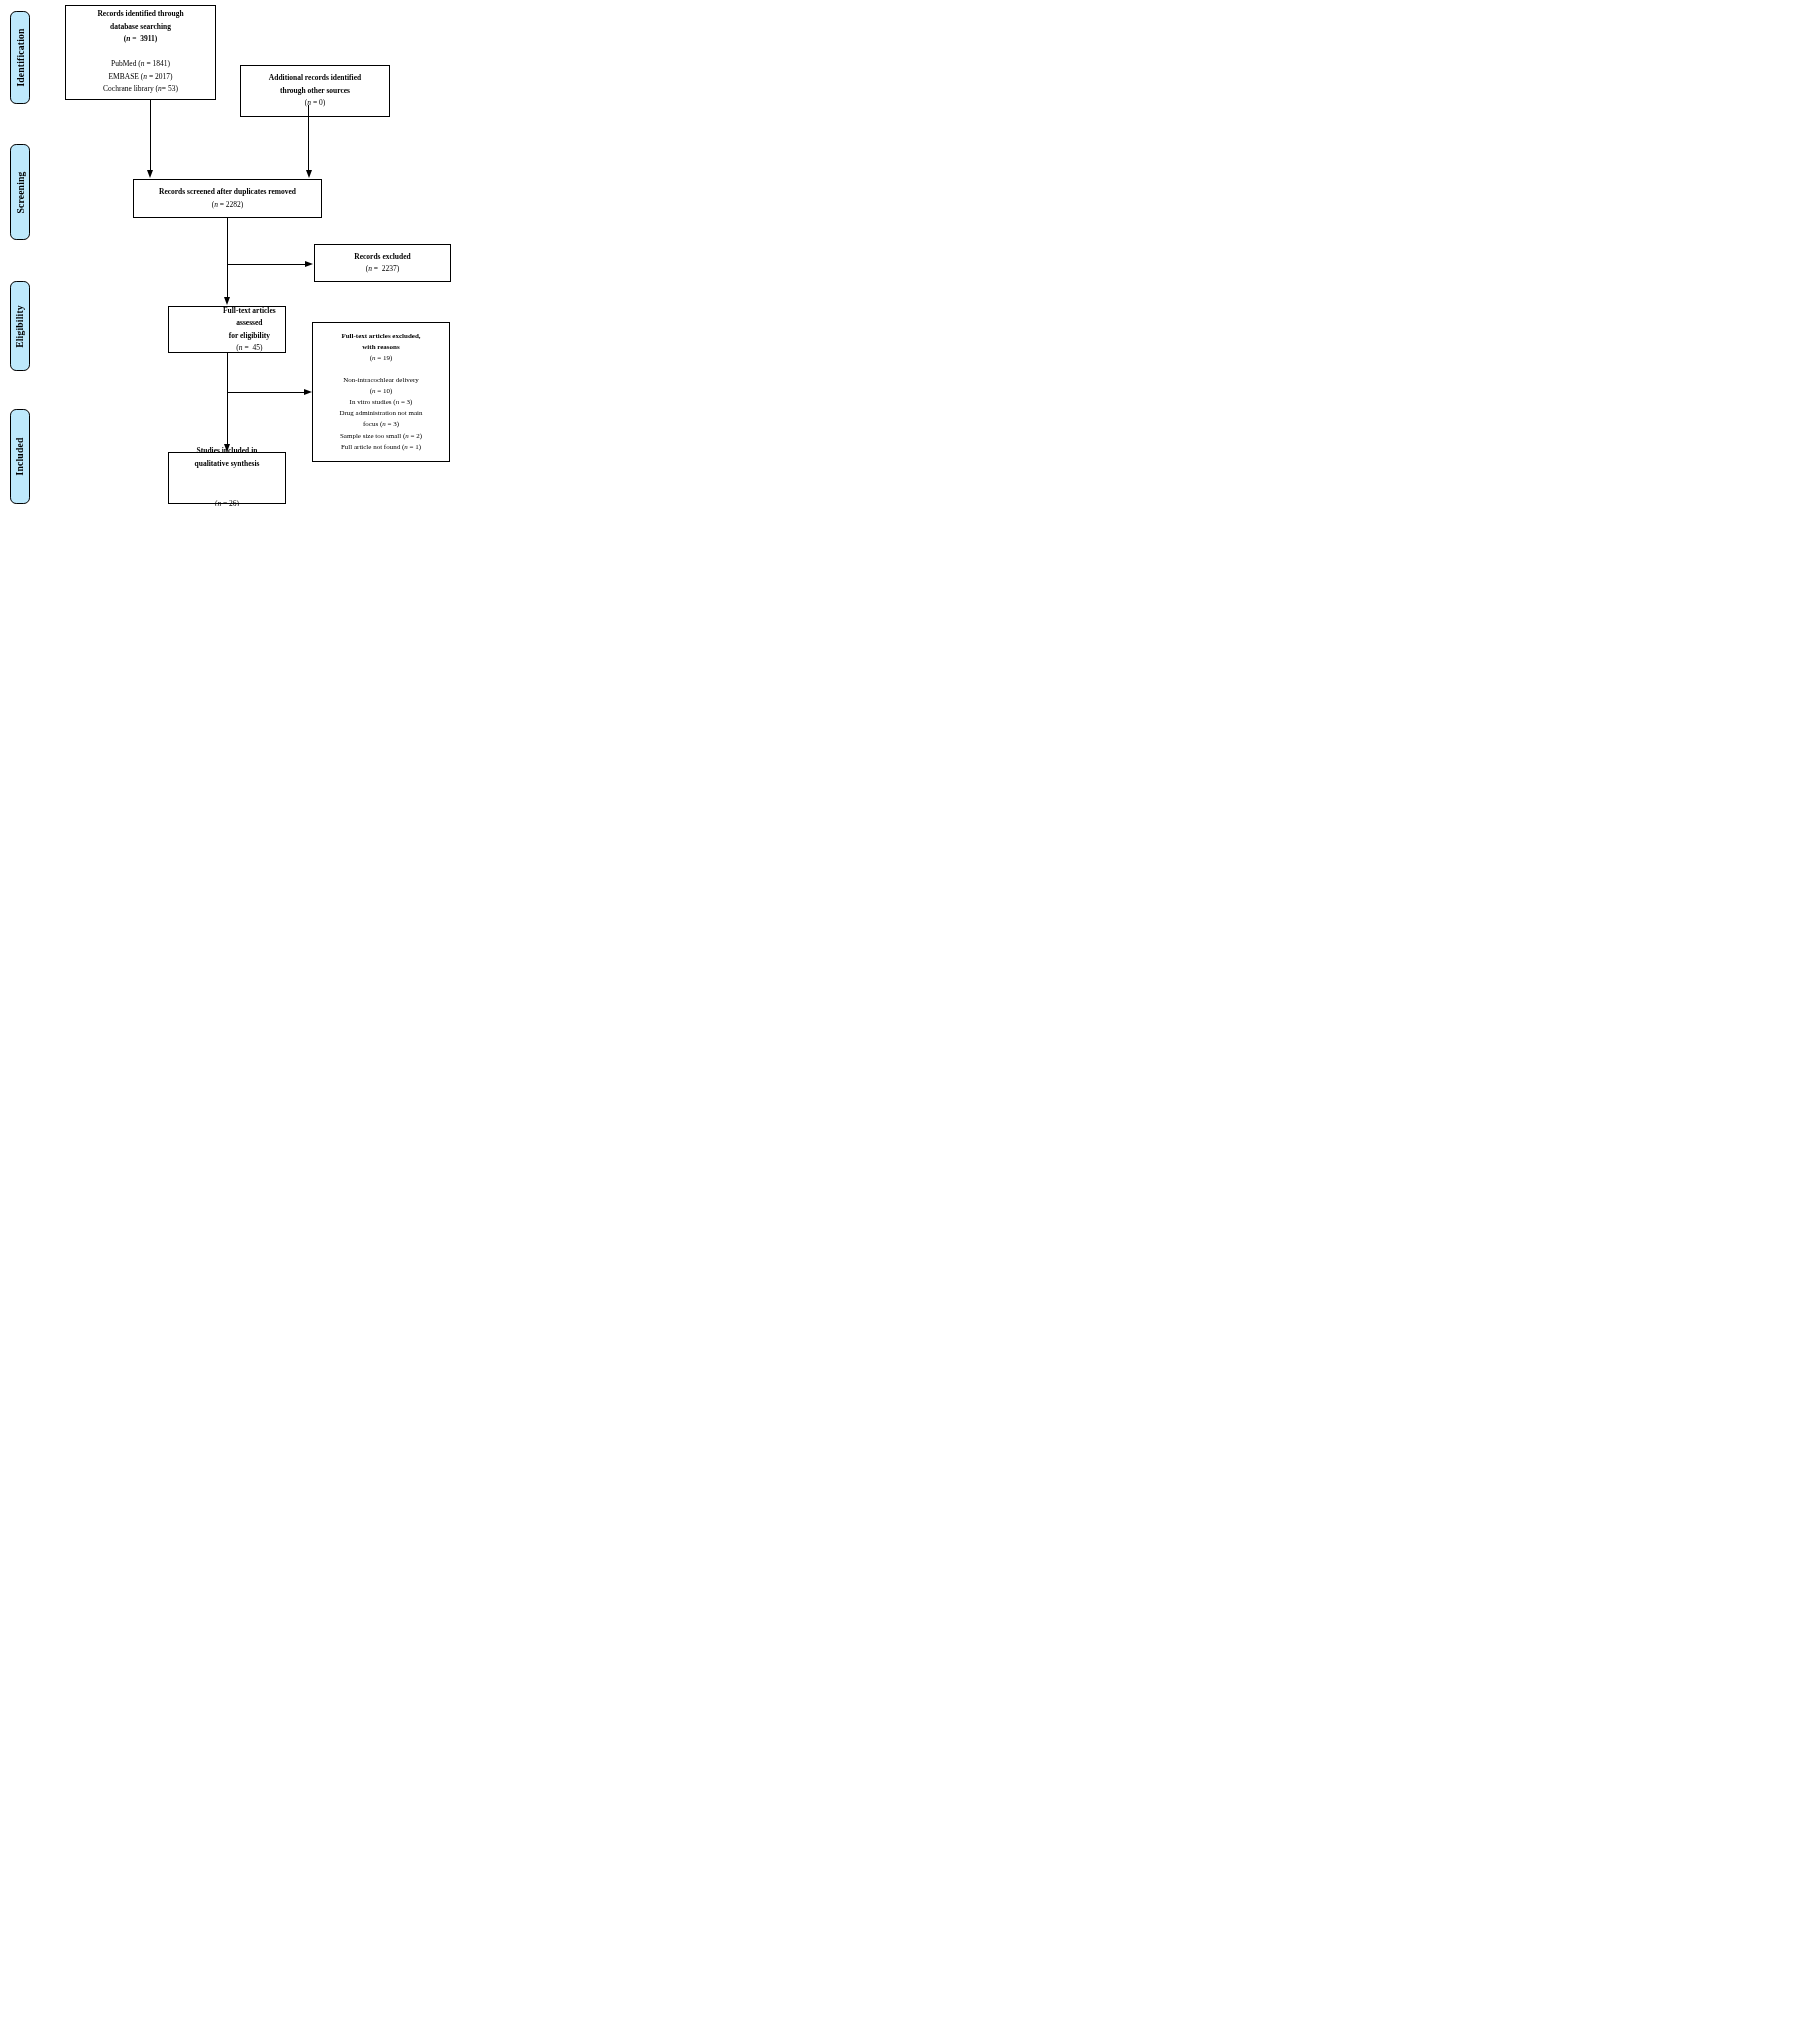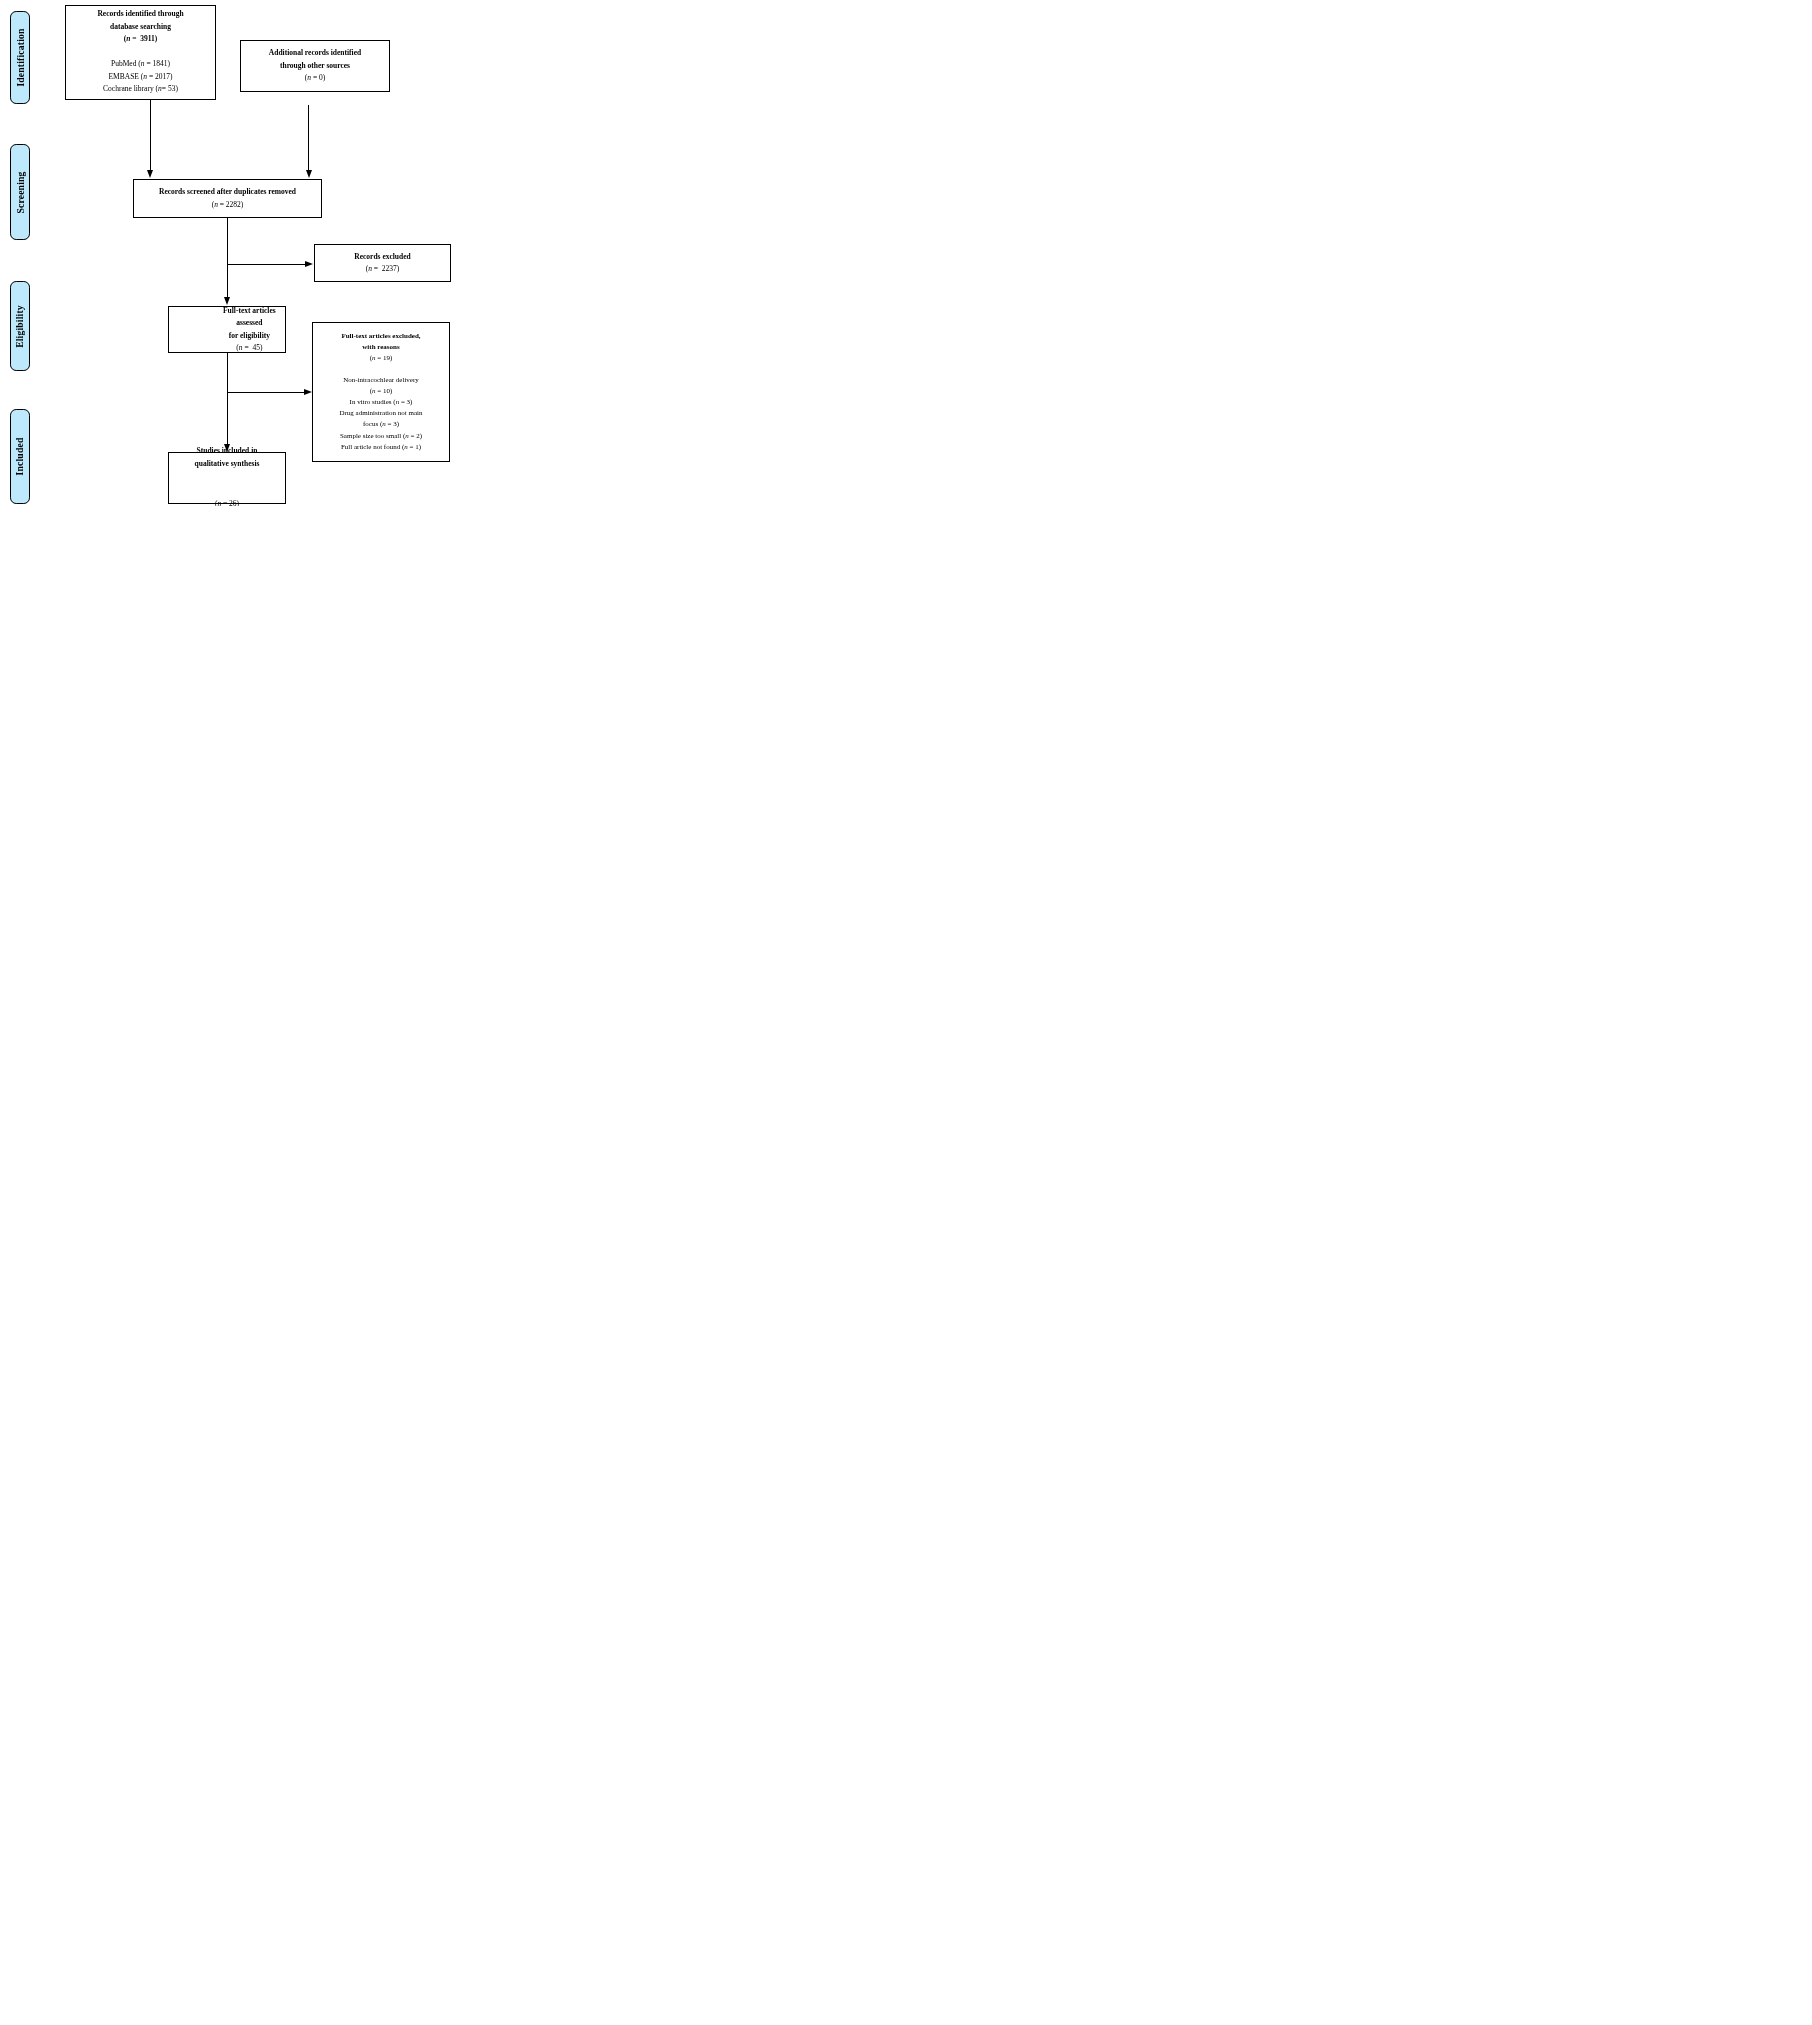--- a/index.html
+++ b/index.html
@@ -53,21 +53,21 @@
     line-height: 12.5px;
     padding: 1.7px 3.3px;
   }
   .box .line { white-space: pre-wrap; }
   .box .title { font-weight: bold; }
   .box .gap-after { margin-bottom: 12.5px; }
   .box.b6 { font-size: 7px; line-height: 11.2px; }
   .box.b6 .gap-after { margin-bottom: 10px; }
 
   .box.b1 { left: 65px; top: 4.6px;   width: 151px; height: 95px; }
-  .box.b2 { left: 240px; top: 40px;  width: 150px; height: 52px; }
+  .box.b2 { left: 240px; top: 65px;  width: 150px; height: 52px; }
   .box.b3 { left: 133px; top: 179px;  width: 189px; height: 39px; text-align: center;  }
   .box.b4 { left: 314px; top: 244px;  width: 137px; height: 38px;  }
   .box.b5 { left: 168px; top: 306px;  width: 118px; height: 47px; padding-left: 48px; }
   .box.b6 { left: 312px; top: 322px;  width: 138px; height: 140px; }
   .box.b7 { left: 168px; top: 452px; width: 118px; height: 52px; gap: 28px; }
 
   
   .vline { position: absolute; width: 1.2px;  background: var(--line, #000000); }
   .hline { position: absolute; height: 1.2px; background: var(--line, #000000); }
   .head-down {

